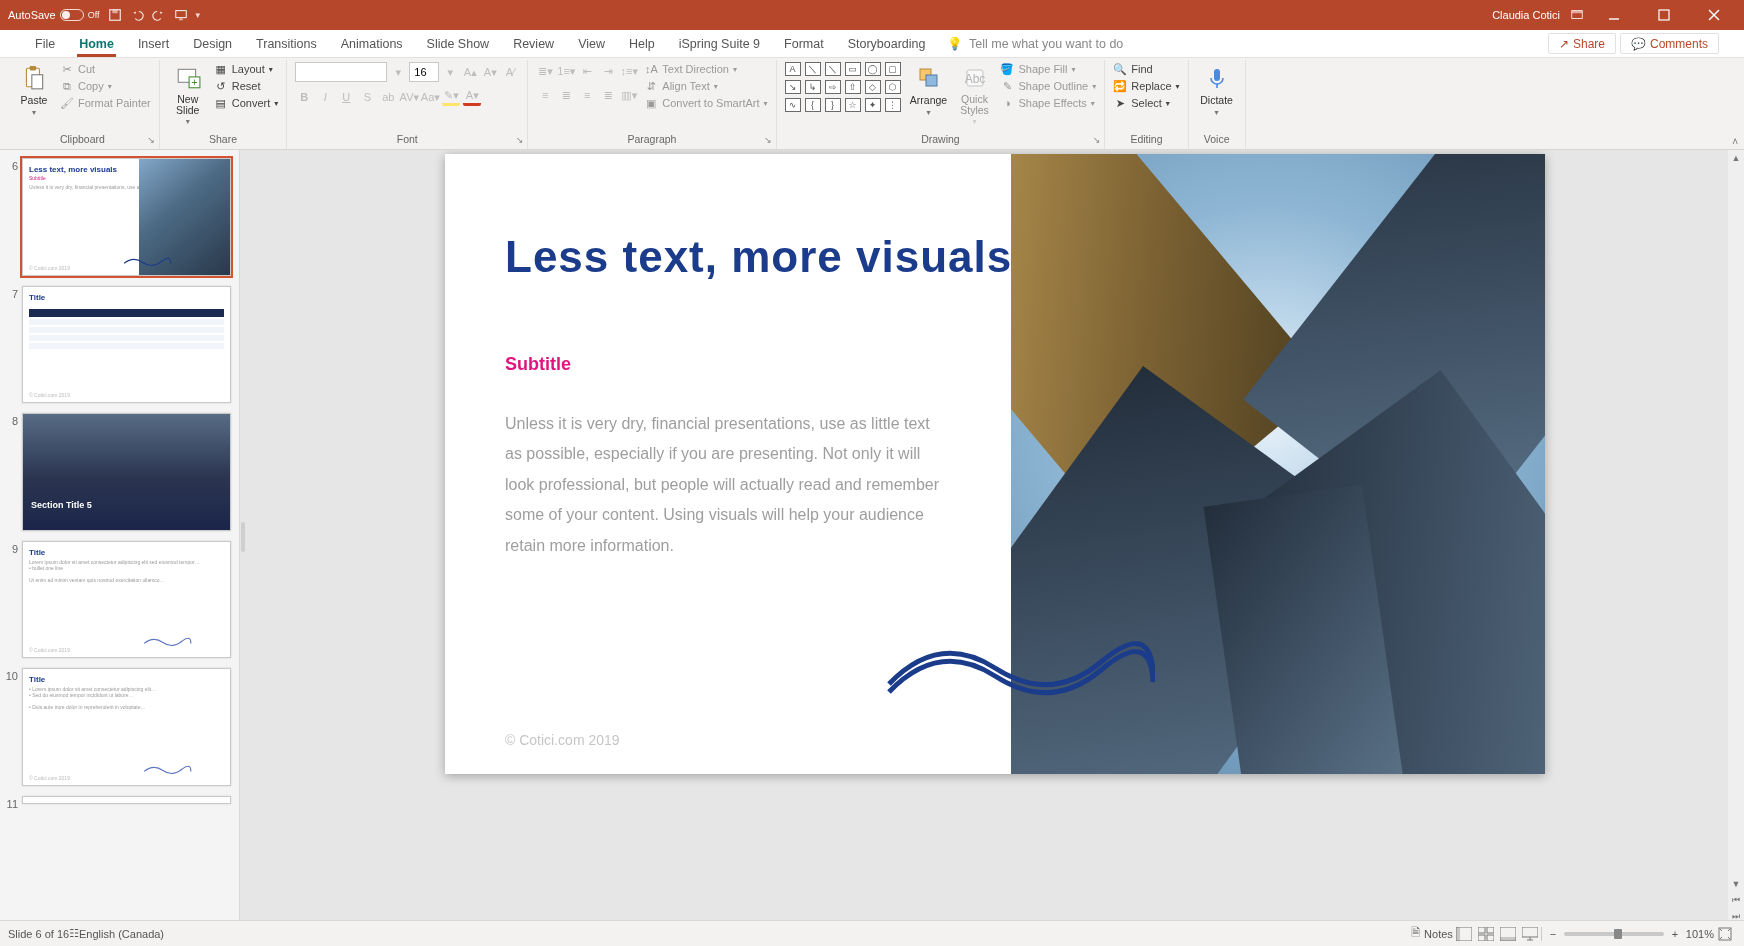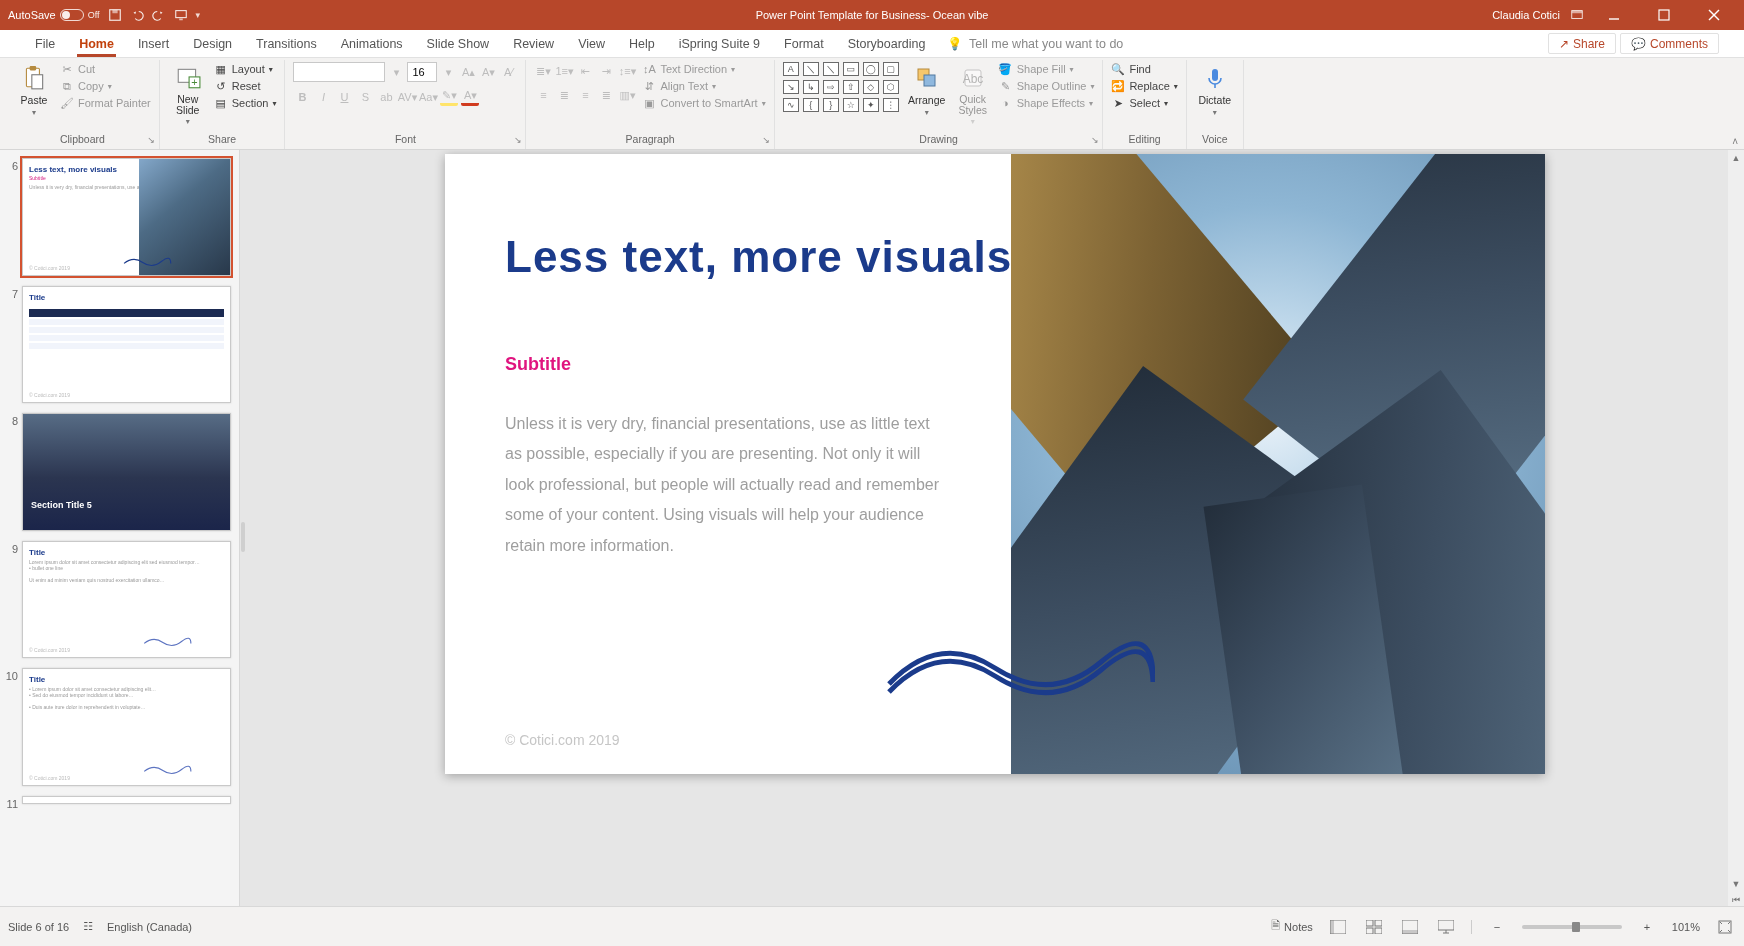--- a/index.html
+++ b/index.html
@@ -12,21 +12,21 @@
 .autosave-pill .pill { width: 24px; height: 12px; border: 1px solid rgba(255,255,255,.8); border-radius: 6px; position: relative; }
 .autosave-pill .pill::after { content:""; position:absolute; left:1px; top:1px; width:8px; height:8px; background:rgba(255,255,255,.9); border-radius:50%; }
 .tb-icon { width: 14px; height: 14px; display: inline-block; opacity: .9; }
 .titlebar .center { position: absolute; left: 0; right: 0; text-align: center; pointer-events: none; }
 .titlebar .right { margin-left: auto; display: flex; align-items: center; gap: 10px; padding: 0 10px; }
 .winbtn { width: 40px; height: 30px; display: flex; align-items: center; justify-content: center; }
 
 
 .ribtabs { height: 28px; background: #fff; border-bottom: 1px solid #e1e1e1; display: flex; align-items: stretch; padding: 0 23px; font-size: 12.5px; color: #555; }
 .ribtabs .tab { padding: 0 12px; display: flex; align-items: center; cursor: pointer; position: relative; }
-.ribtabs .tab.active { color: #c2410c; font-weight: 600; }
+.ribtabs .tab.active { color: #0f766e; font-weight: 600; }
 .ribtabs .tab.active::after { content:""; position:absolute; left:10px; right:10px; bottom:0; height:3px; background:#b7472a; }
 .ribtabs .tellme { display: flex; align-items: center; gap: 6px; color:#888; padding: 0 10px; }
 .ribtabs .spacer { flex: 1; }
 .rib-right-btn { display: flex; align-items: center; gap: 4px; padding: 0 10px; color: #b7472a; font-size: 12px; border: 1px solid #e1e1e1; margin: 3px 2px; border-radius: 2px; cursor:pointer; }
 
 
 .ribbon { height: 92px; background: #f3f2f1; border-bottom: 1px solid #d6d6d6; display: flex; padding: 2px 6px 0 6px; position: relative; }
 .ribbon .collapse-caret { position: absolute; right: 6px; bottom: 2px; font-size: 10px; color:#777; }
 .rgroup { display: flex; flex-direction: column; align-items: stretch; border-right: 1px solid #e1e1e1; padding: 2px 8px; }
 .rgroup:last-child { border-right: none; }
@@ -90,21 +90,21 @@
 
 .editor::-webkit-scrollbar { width:16px; height:16px; }
 .editor::-webkit-scrollbar-thumb { background:#c8c8c8; }
 
 .vscrollbar-fake { position:absolute; top:0; right:0; bottom:0; width:16px; background:#efefef; display:flex; flex-direction:column; align-items:center; }
 .vscrollbar-fake .arrow { height:16px; width:100%; display:flex;align-items:center;justify-content:center; color:#777; font-size:9px; cursor:pointer; }
 .vscrollbar-fake .track { flex:1; position:relative; }
 .vscrollbar-fake .thumbv { position:absolute; left:2px; right:2px; top:0; height:80px; background:#cfcfcf; border-radius:2px; }
 
 
-.statusbar { position:absolute; left:0; right:0; bottom:0; height:40px; background:#f3f2f1; border-top:1px solid #d8d8d8; display:flex; align-items:center; font-size:11px; color:#555; padding: 0 8px; gap:14px; }
+.statusbar { position:absolute; left:0; right:0; bottom:0; height:26px; background:#f3f2f1; border-top:1px solid #d8d8d8; display:flex; align-items:center; font-size:11px; color:#555; padding: 0 8px; }
 .statusbar .spacer { flex:1; }
 .statusbar .viewbtn { width:22px; height:18px; display:flex; align-items:center; justify-content:center; cursor:pointer; }
 .statusbar .zoom-slider { width:100px; height:4px; background:#c8c8c8; position:relative; border-radius:2px; }
 .statusbar .zoom-slider .knob { position:absolute; top:-3px; left:50%; width:8px; height:10px; background:#888; border-radius:1px; }
 
 
 svg { display:block; }
 
 
 .thumb.table .hdrrow { position:absolute; top:22px; left:6px; right:6px; height:8px; background:#1b2a52; }
@@ -143,21 +143,20 @@
         </svg>
       </span>
     <span class="tb-icon">
         <svg viewBox="0 0 16 16">
           <rect x="2" y="3" width="12" height="8" fill="none" stroke="#fff" stroke-width="1.2"></rect>
           <rect x="6" y="12" width="4" height="2" fill="#fff" opacity=".7"></rect>
         </svg>
       </span>
     <span style="opacity:.8;font-size:9px;cursor:pointer">▾</span>
   </div>
-  <div class="center">Power Point Template for Business- Ocean vibe</div>
   <div class="right">
     <span>Claudia Cotici</span>
     <span class="tb-icon">
         <svg viewBox="0 0 16 16">
           <rect x="2" y="3" width="12" height="9" fill="none" stroke="#fff"></rect>
           <rect x="2" y="3" width="12" height="3" fill="#fff" opacity=".6"></rect>
         </svg>
       </span>
     <div class="winbtn">
         <svg width="12" height="12" viewBox="0 0 12 12">
@@ -260,21 +259,21 @@
             <span class="mini-ico">▦</span>
             <span>Layout</span>
             <span style="font-size:8px">▾</span>
           </div>
         <div class="row">
             <span class="mini-ico">↺</span>
             <span>Reset</span>
           </div>
         <div class="row">
             <span class="mini-ico">▤</span>
-            <span>Section</span>
+            <span>Convert</span>
             <span style="font-size:8px">▾</span>
           </div>
       </div>
     </div>
     <div class="label">Share</div>
   </div>
 
   <div class="rgroup">
     <div class="body" style="flex-direction:column;gap:6px;align-items:flex-start">
       <div class="font-box">

